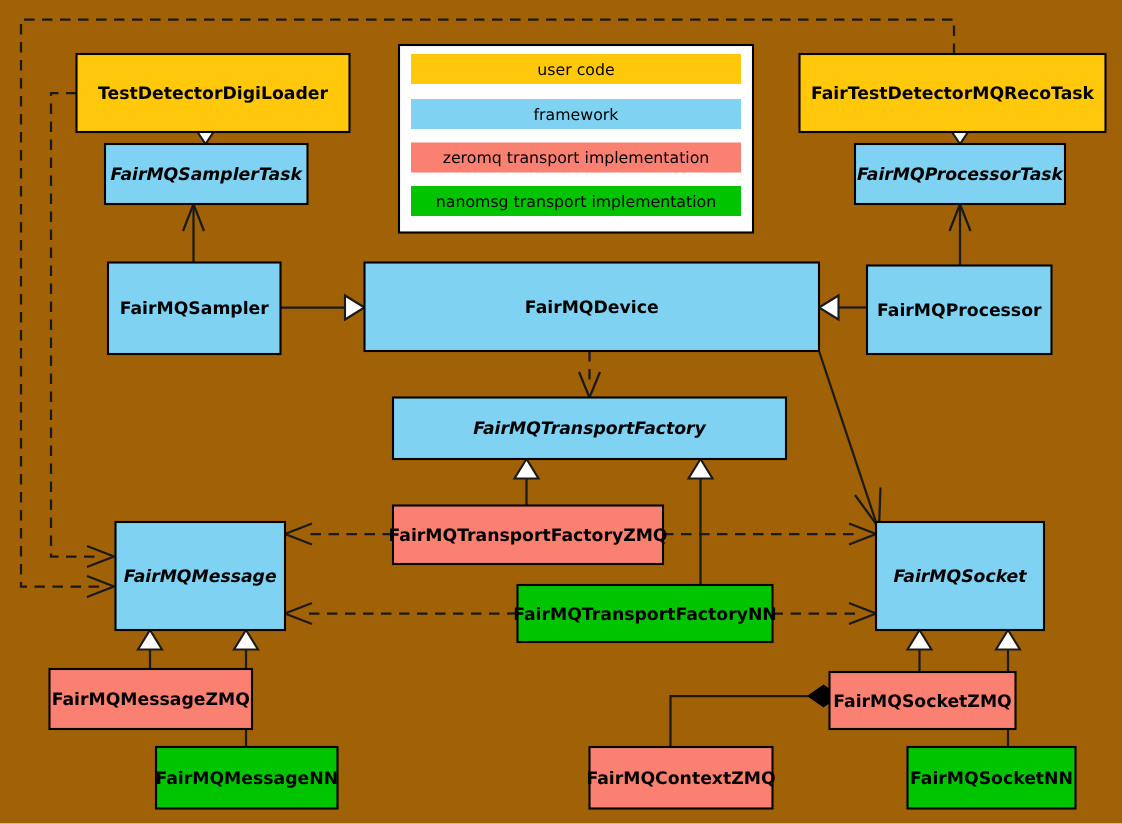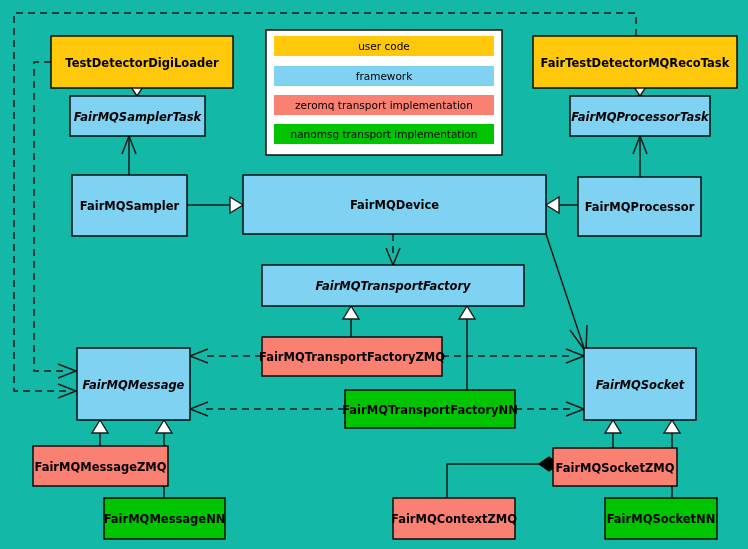--- a/index.html
+++ b/index.html
@@ -7,21 +7,21 @@
     padding: 0;
     background: #ffffff;
   }
   body {
     font-family: "DejaVu Sans", sans-serif;
   }
   #diagram-root {
     position: relative;
     width: 748px;
     height: 549px;
-    background: #14b8a6;
+    background: #a16207;
     overflow: hidden;
   }
   svg.canvas {
     position: absolute;
     top: 0;
     left: 0;
     width: 748px;
     height: 549px;
   }
   .node-label {

